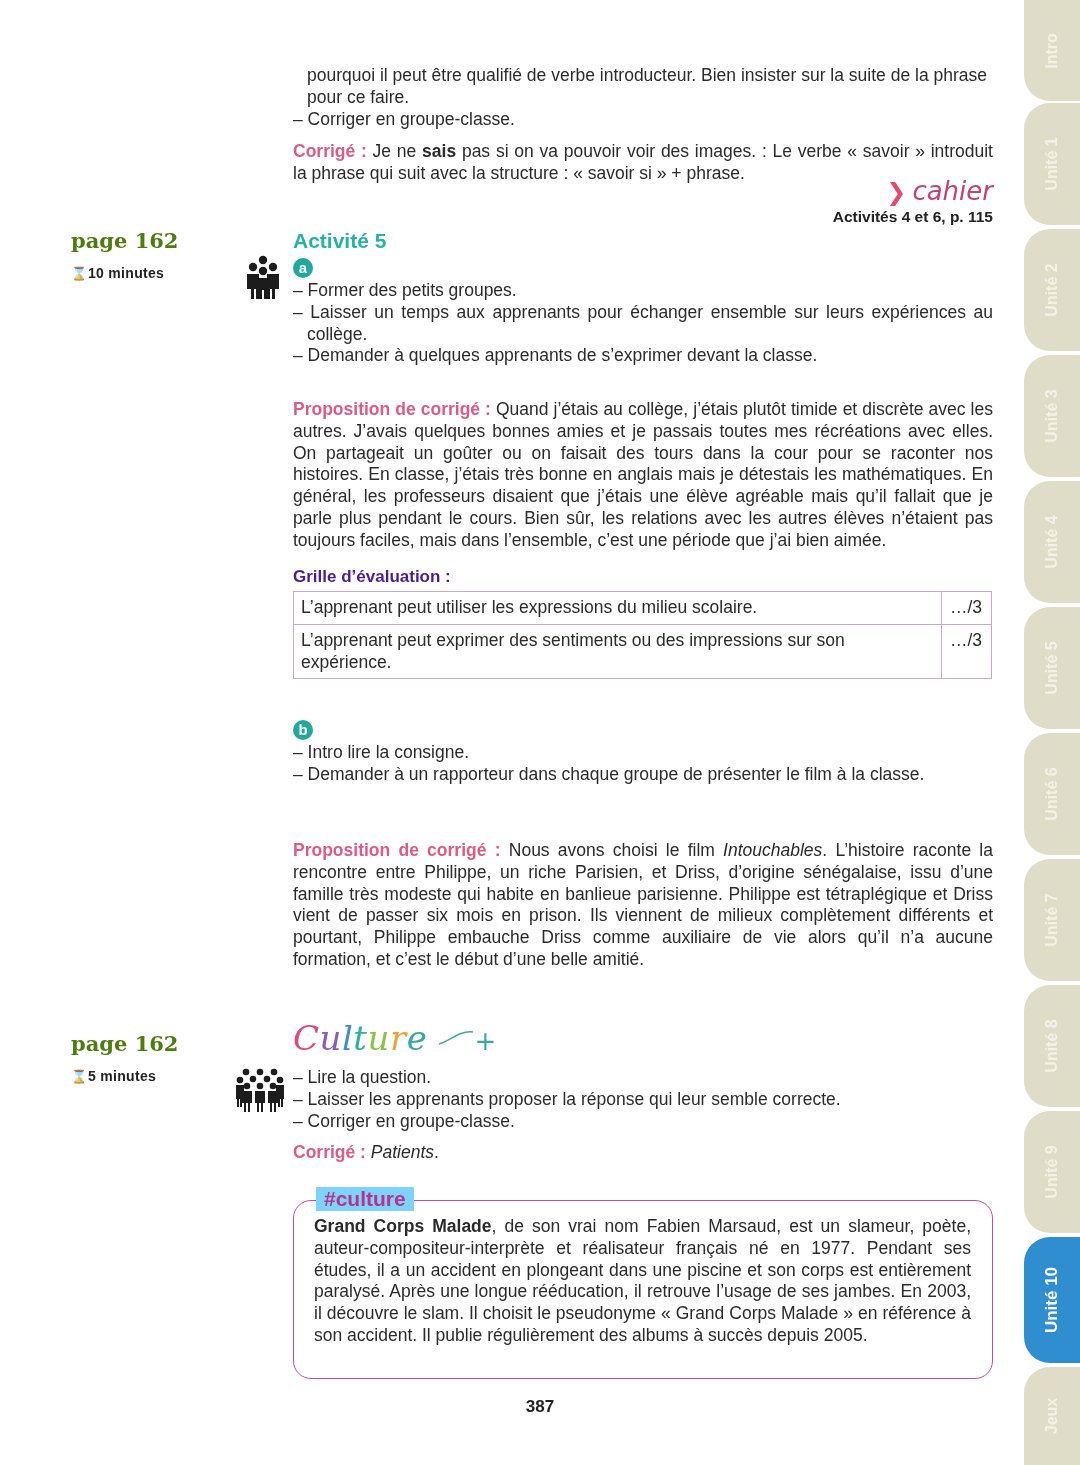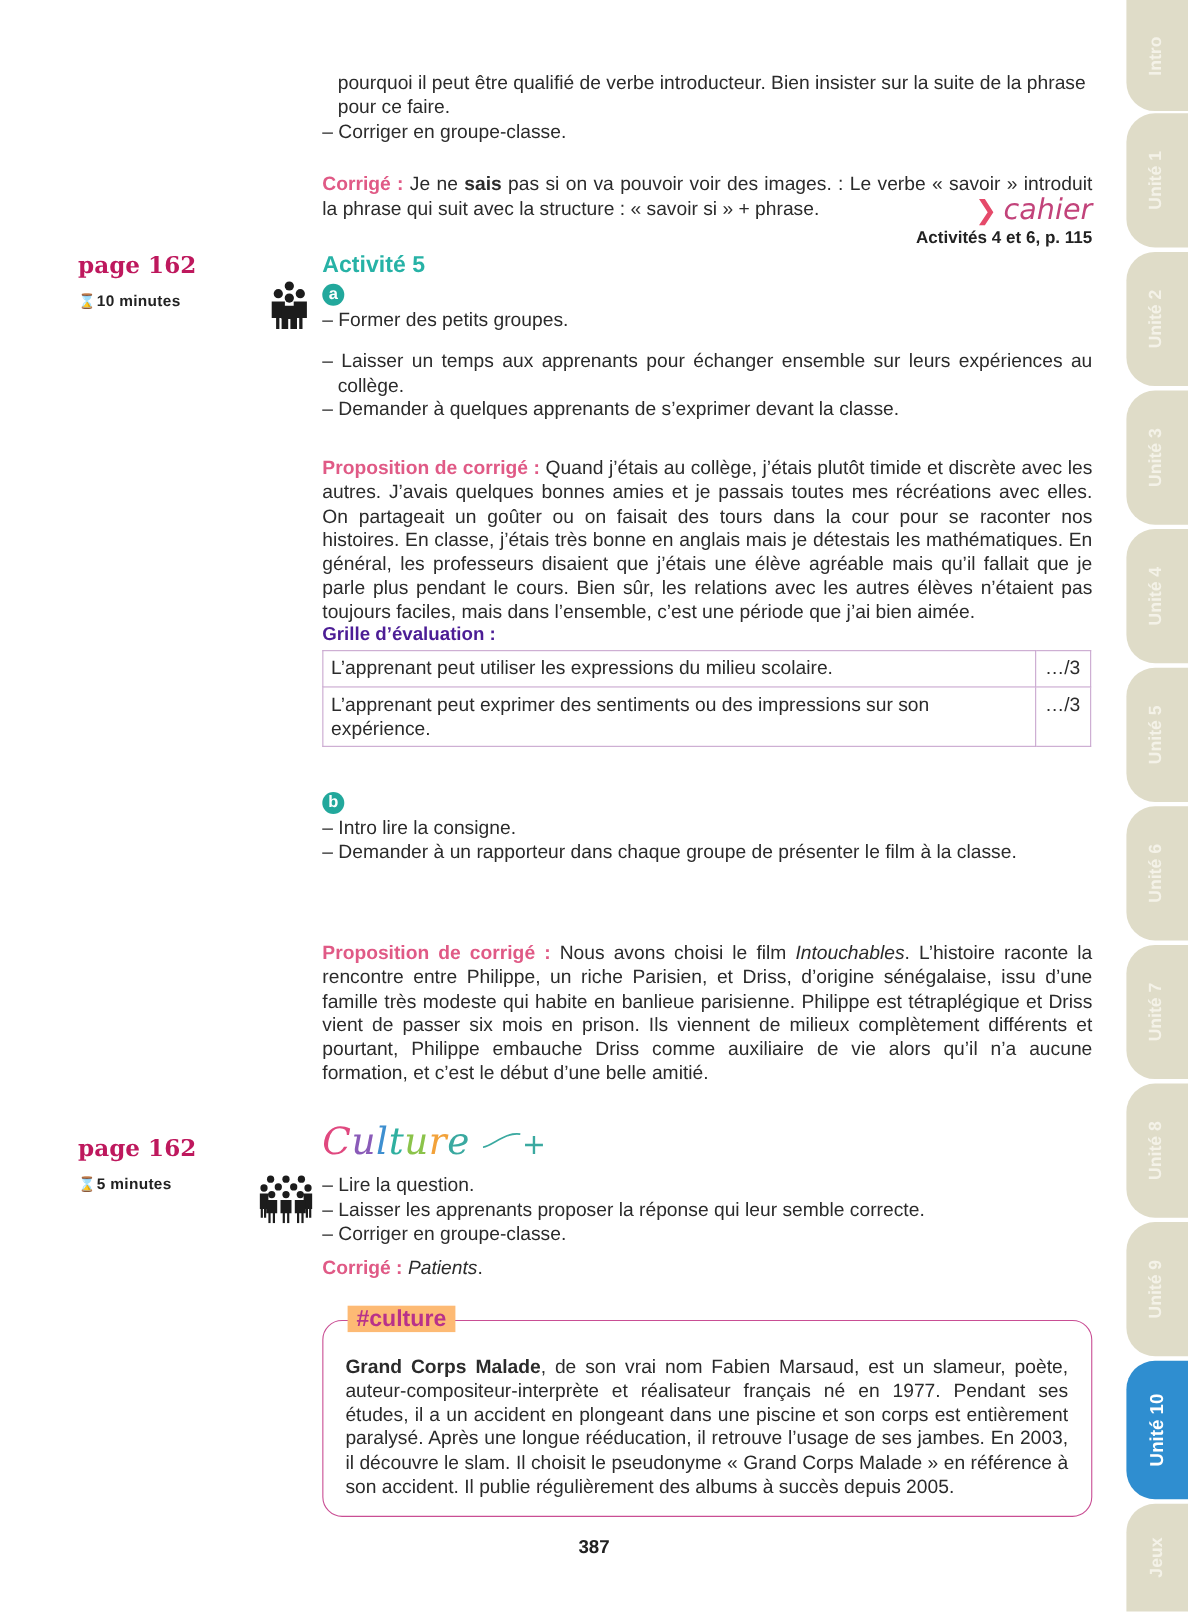--- a/index.html
+++ b/index.html
@@ -3,26 +3,26 @@
 <meta charset="utf-8">
 <style>
   html, body { margin: 0; padding: 0; }
   body {
     width: 1080px; height: 1465px; position: relative; overflow: hidden;
     background: #ffffff; color: #2a2a2a;
     font-family: "Liberation Sans", sans-serif;
   }
   .abs { position: absolute; }
   .txt { font-size: 17.5px; line-height: 21.8px; color: #2b2b2b; }
-  .just { text-align: justify; margin-top: 16px; }
+  .just { text-align: justify; }
   .pink { color: #e05a86; font-weight: bold; }
   .dash { display: block; padding-left: 14px; text-indent: -14px; }
 
   
-  .page-ref { font-family: "DejaVu Serif", serif; font-weight: bold; font-size: 21px; color: #be185d; }
+  .page-ref { font-family: "DejaVu Serif", serif; font-weight: bold; font-size: 21px; color: #4d7c0f; }
   .duration { font-size: 14px; font-weight: bold; color: #222; letter-spacing: 0.3px; }
   .hourglass { display: inline-block; width: 12px; font-size: 13px; margin-right: 5px; }
 
   
   .act-title { font-size: 21px; font-weight: bold; color: #27b2a6; }
   .badge { width: 20px; height: 20px; border-radius: 50%; background: #22a89c; color: #fff;
            font-size: 15px; font-weight: bold; text-align: center; line-height: 19px; }
 
   
   .grp-icon svg { display: block; }
@@ -36,21 +36,21 @@
   table.grid { border-collapse: collapse; width: 699px; }
   table.grid td { border: 1px solid #c9a7cf; font-size: 17.5px; line-height: 21.8px; padding: 5px 7px; color: #2b2b2b; vertical-align: top; }
   table.grid td.score { width: 34px; text-align: left; padding-left: 8px; }
 
   
   .culture-title { font-family: "DejaVu Serif", serif; font-style: italic; font-size: 34px; letter-spacing: 0.5px; }
   .culture-title span { display: inline-block; }
 
   
   .cbox { border: 1.6px solid #c94e94; border-radius: 18px; }
-  .cbox-label { background: #fdba74; font-size: 21px; font-weight: bold; color: #b8328a; padding: 0 8px; }
+  .cbox-label { background: #7dd3fc; font-size: 21px; font-weight: bold; color: #b8328a; padding: 0 8px; }
 
   
   .tab { position: absolute; left: 1024px; width: 56px; background: #dfdcc8; border-radius: 26px 0 0 26px; }
   .tab.active { background: #2f8ed0; }
   .tab-label { position: absolute; left: 0; top: 0; width: 56px; height: 100%; display: flex; align-items: center; justify-content: center; }
   .tab-label span { transform: rotate(-90deg); white-space: nowrap; color: #f4f2e8; font-size: 16px; font-weight: bold; }
   .tab.active .tab-label span { color: #ffffff; font-size: 17px; }
   .page-num { font-size: 17px; font-weight: bold; color: #222; }
 </style>
 </head>

